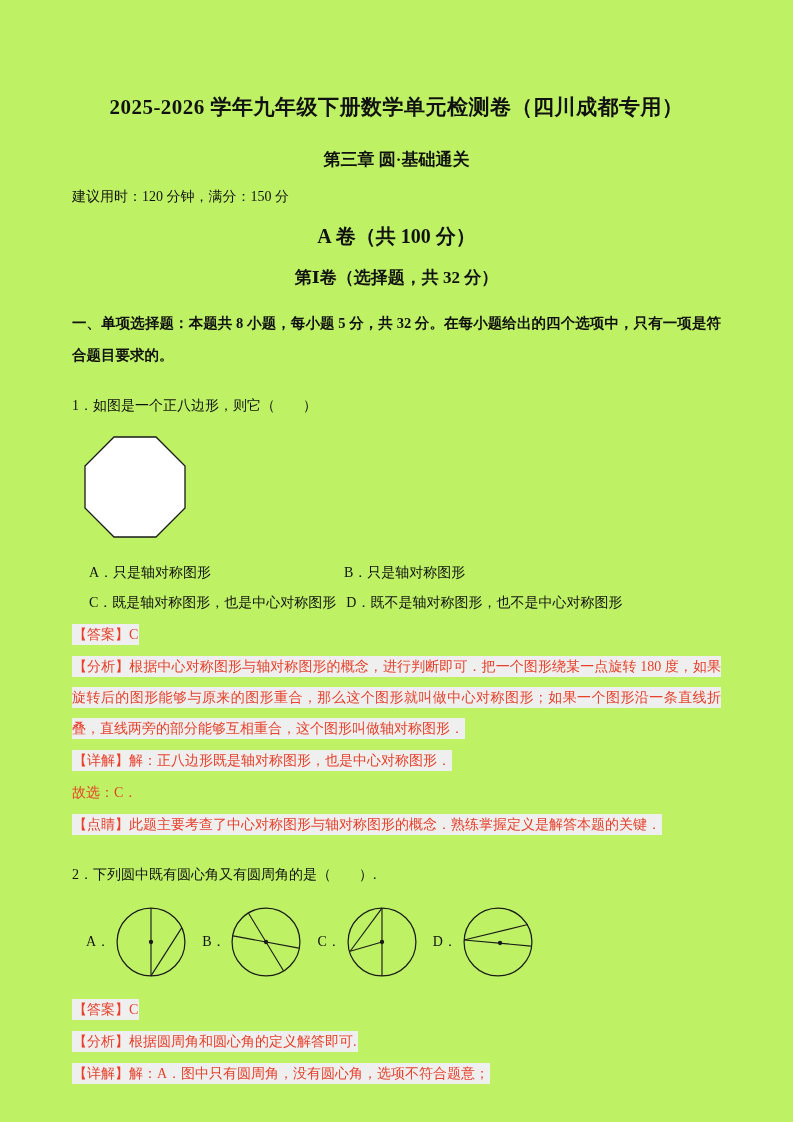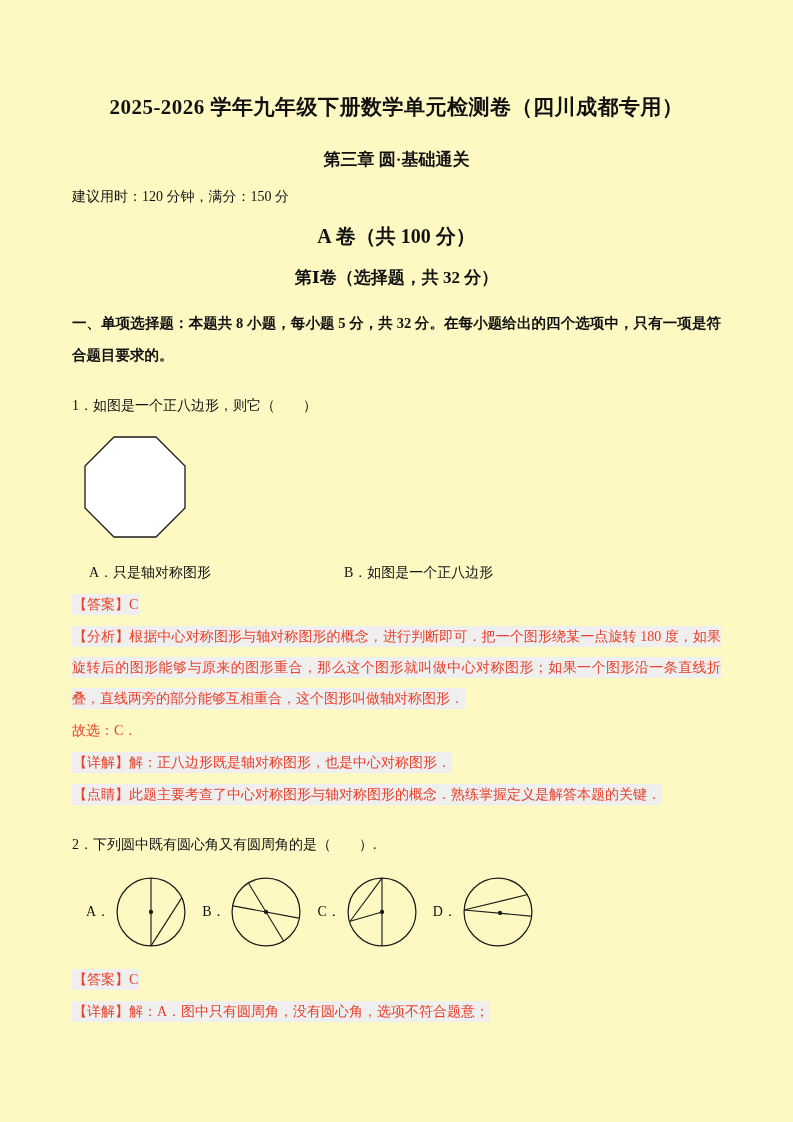--- a/index.html
+++ b/index.html
@@ -6,21 +6,21 @@
   html, body { background: #ffffff; }
   body {
     font-family: "Liberation Serif", "DejaVu Serif", serif;
     color: #111111;
     width: 793px;
   }
   .page {
     position: relative;
     width: 793px;
     height: 1122px;
-    background: #fef9c3;
+    background: #bef264;
     padding: 92px 72px 60px 72px;
     overflow: hidden;
   }
   .title {
     font-size: 21px;
     font-weight: bold;
     text-align: center;
     line-height: 30px;
     letter-spacing: 0.5px;
   }
@@ -111,27 +111,31 @@
   <p class="stem">1．如图是一个正八边形，则它（　　）</p>
 
   <div class="figure-octagon">
     <svg width="115" height="113" viewBox="0 0 115 113">
       <polygon points="107,77 78,106 36,106 7,77 7,35 36,6 78,6 107,35" fill="#ffffff" stroke="#1a1a1a" stroke-width="1.3"></polygon>
     </svg>
   </div>
 
   <div class="opt-row">
     <span class="opt-a">A．只是轴对称图形</span>
-    <span>B．如图是一个正八边形</span>
+    <span>B．只是轴对称图形</span>
+  </div>
+  <div class="opt-row">
+    <span class="opt-c">C．既是轴对称图形，也是中心对称图形</span>
+    <span>D．既不是轴对称图形，也不是中心对称图形</span>
   </div>
 
   <p class="red-line"><span class="hl">【答案】C</span></p>
   <p class="red-line just"><span class="hl">【分析】根据中心对称图形与轴对称图形的概念，进行判断即可．把一个图形绕某一点旋转 180 度，如果旋转后的图形能够与原来的图形重合，那么这个图形就叫做中心对称图形；如果一个图形沿一条直线折叠，直线两旁的部分能够互相重合，这个图形叫做轴对称图形．</span></p>
+  <p class="red-line"><span class="hl">【详解】解：正八边形既是轴对称图形，也是中心对称图形．</span></p>
   <p class="red-line">故选：C．</p>
-  <p class="red-line"><span class="hl">【详解】解：正八边形既是轴对称图形，也是中心对称图形．</span></p>
   <p class="red-line just"><span class="hl">【点睛】此题主要考查了中心对称图形与轴对称图形的概念．熟练掌握定义是解答本题的关键．</span></p>
 
   <p class="stem">2．下列圆中既有圆心角又有圆周角的是（　　）.</p>
 
   <div class="circles-row">
 
     <div class="fig-unit">
       <span class="fig-label">A．</span>
       <svg class="circ" width="74" height="76" viewBox="0 0 72 72">
         <circle class="outline" cx="36" cy="36" r="33" fill="none" stroke-width="1.2"></circle>
@@ -168,15 +172,16 @@
         <circle class="outline" cx="36" cy="36" r="33" fill="none" stroke-width="1.2"></circle>
         <line x1="3" y1="34" x2="65" y2="19" stroke-width="1.1"></line>
         <line x1="3" y1="34" x2="68" y2="40" stroke-width="1.1"></line>
         <circle cx="38" cy="37" r="2.1" fill="#1a1a1a" stroke="none"></circle>
       </svg>
     </div>
 
   </div>
 
   <p class="red-line" style="margin-top:14px"><span class="hl">【答案】C</span></p>
+  <p class="red-line"><span class="hl">【分析】根据圆周角和圆心角的定义解答即可.</span></p>
   <p class="red-line"><span class="hl">【详解】解：A．图中只有圆周角，没有圆心角，选项不符合题意；</span></p>
 
 </div>
 
 </body></html>

